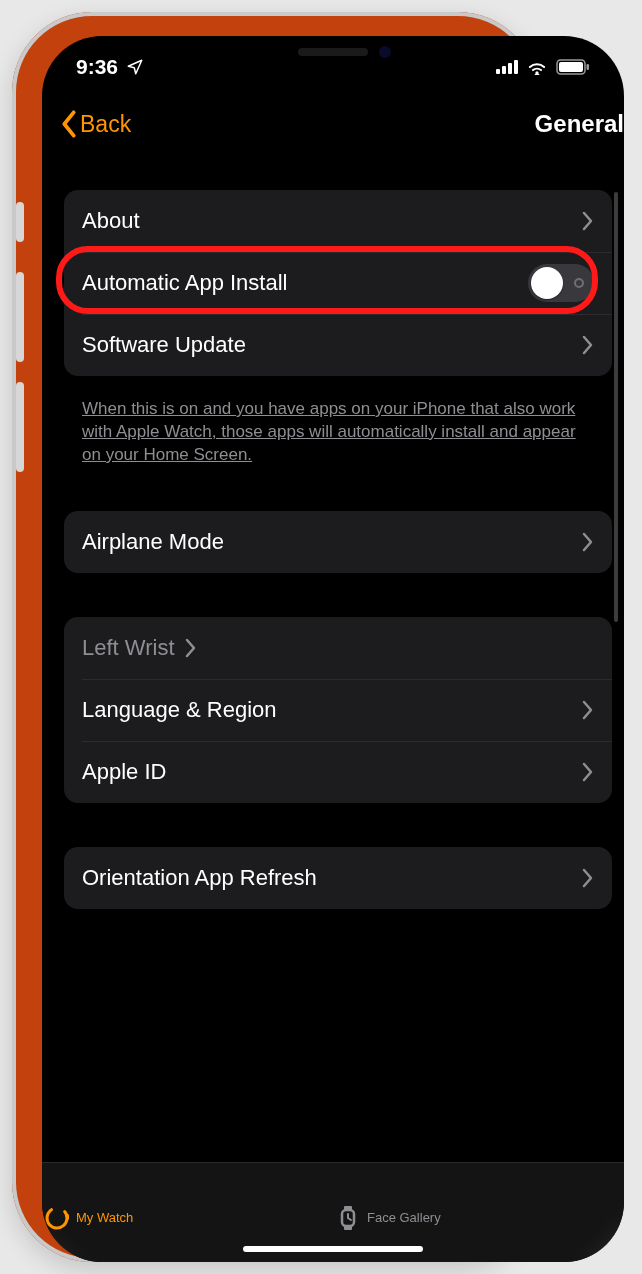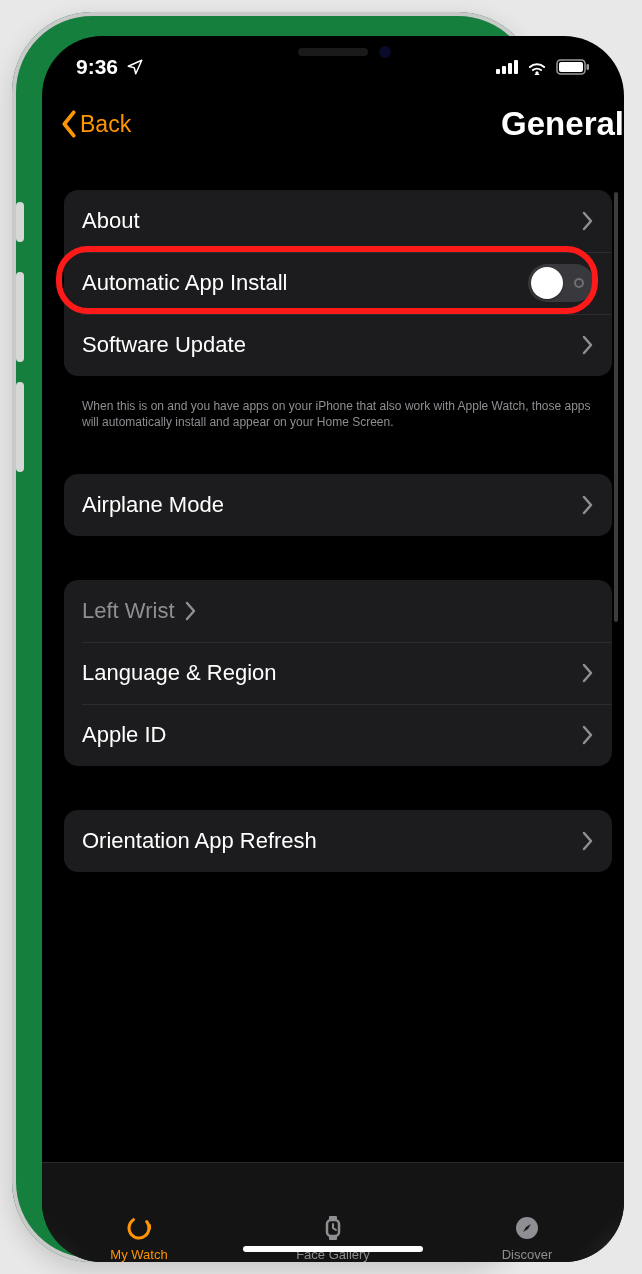--- a/index.html
+++ b/index.html
@@ -10,21 +10,21 @@
     height: 1274px;
     overflow: hidden;
     position: relative;
   }
   .device-frame {
     position: absolute;
     left: 12px;
     top: 12px;
     width: 526px;
     height: 1250px;
-    background: #15803d;
+    background: #c2410c;
     border-radius: 80px;
     box-shadow: inset 0 0 0 4px #c9c9c9, 0 8px 24px rgba(0,0,0,.15);
   }
   .side-btn {
     position: absolute;
     background: #d7d7d7;
     border-radius: 4px;
   }
   .sbtn-left1 { left: 4px; top: 190px; width: 8px; height: 40px; }
   .sbtn-left2 { left: 4px; top: 260px; width: 8px; height: 90px; }
@@ -104,21 +104,21 @@
   .nav {
     position: absolute;
     top: 60px;
     left: 0; right: 0;
     height: 56px;
     display: flex;
     align-items: center;
     justify-content: flex-end;
   }
   .nav-title {
-    font-size: 33px;
+    font-size: 24px;
     font-weight: 600;
   }
   .nav-back {
     position: absolute;
     left: 18px;
     display: flex;
     align-items: center;
     gap: 2px;
     color: #ff9500;
     font-size: 23px;
@@ -146,25 +146,26 @@
 
   .group {
     background: #1c1c1e;
     border-radius: 14px;
     overflow: hidden;
     margin-bottom: 44px;
     position: relative;
   }
   .footer-text {
     color: #8e8e93;
-    font-size: 12px;
+    font-size: 17px;
     line-height: 1.35;
     padding: 12px 18px 0 18px;
     margin-top: -34px;
     margin-bottom: 44px;
+    text-decoration: underline;
   }
   .row {
     display: flex;
     align-items: center;
     padding: 0 18px;
     height: 62px;
     position: relative;
   }
   .row + .row::before {
     content:"";
@@ -223,23 +224,23 @@
     left: 0; right: 0; bottom: 0;
     height: 100px;
     background: rgba(22,22,22,.92);
     border-top: 1px solid #2a2a2a;
     display: flex;
     backdrop-filter: blur(10px);
   }
   .tab {
     flex:1;
     display:flex;
-    flex-direction:column;
+    flex-direction:row;
     align-items:center;
-    justify-content:flex-end;
+    justify-content:flex-start;
     padding-top:10px;
     gap:4px;
     color:#8e8e93;
     font-size:13px;
     font-weight:500;
   }
   .tab.active { color:#ff9500; }
   .tab svg { display:block; }
   .home-ind {
     position:absolute;
@@ -407,26 +408,17 @@
         <span>
           <svg width="30" height="30" viewBox="0 0 30 30">
             <rect x="9" y="7" width="12" height="16" rx="4" fill="none" stroke="#8e8e93" stroke-width="2.5"></rect>
             <rect x="11" y="3" width="8" height="4" rx="1" fill="#8e8e93"></rect>
             <rect x="11" y="23" width="8" height="4" rx="1" fill="#8e8e93"></rect>
             <path d="M15 11 L15 15 L18 17" fill="none" stroke="#8e8e93" stroke-width="2" stroke-linecap="round"></path>
           </svg>
         </span>
         <span>Face Gallery</span>
       </div>
-      <div class="tab">
-        <span>
-          <svg width="30" height="30" viewBox="0 0 30 30">
-            <circle cx="15" cy="15" r="11" fill="#8e8e93"></circle>
-            <path d="M19 11 L16 16 L11 19 L14 14 Z" fill="#1c1c1e"></path>
-          </svg>
-        </span>
-        <span>Discover</span>
-      </div>
       <div class="home-ind"></div>
     </div>
 
   </div>
 </div>
 
 </body></html>

